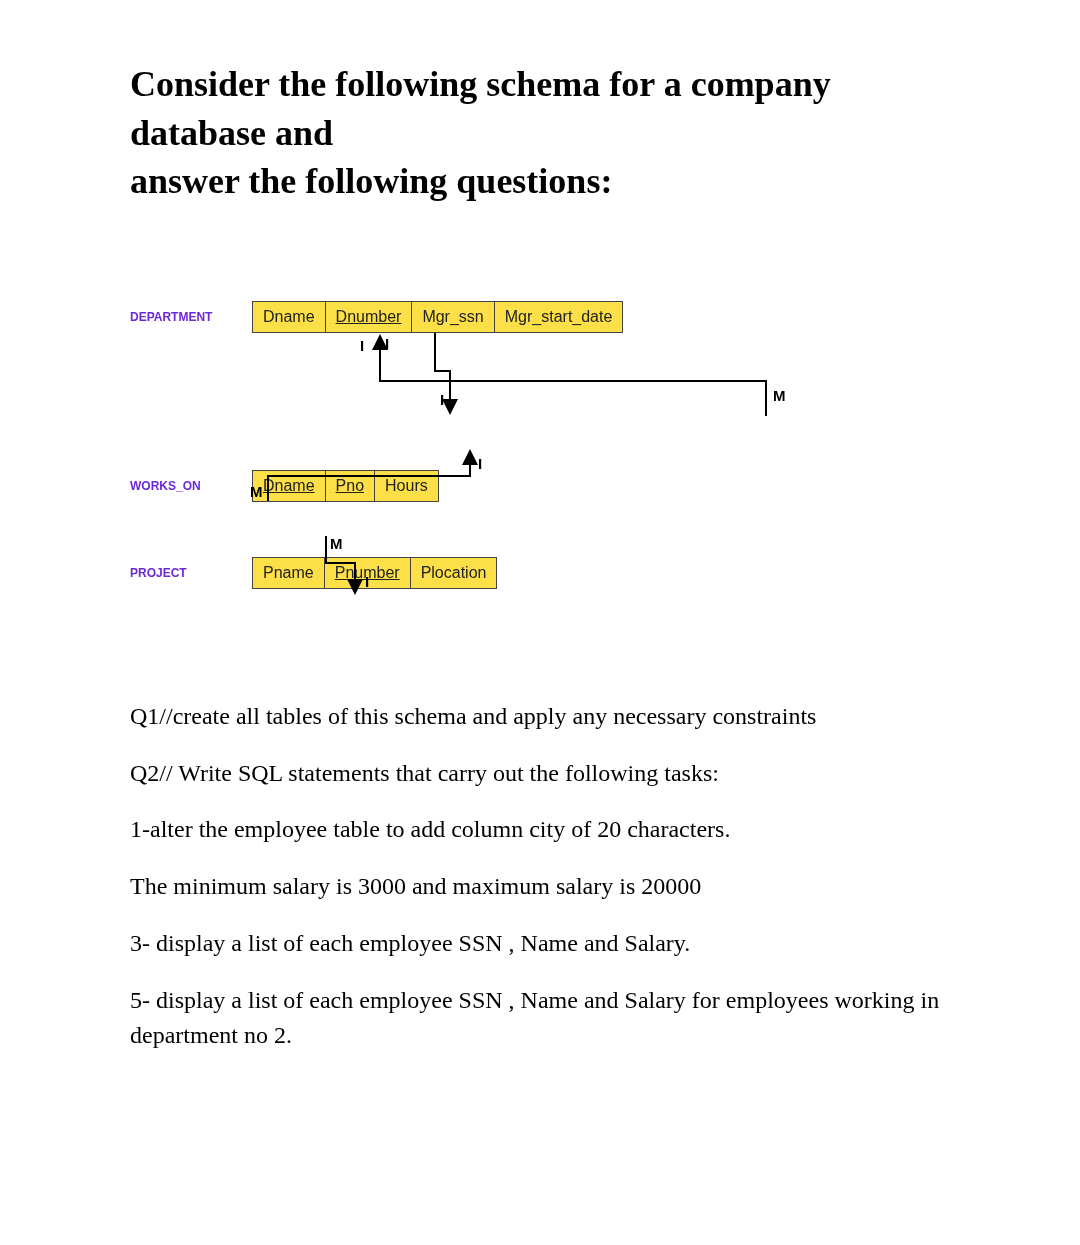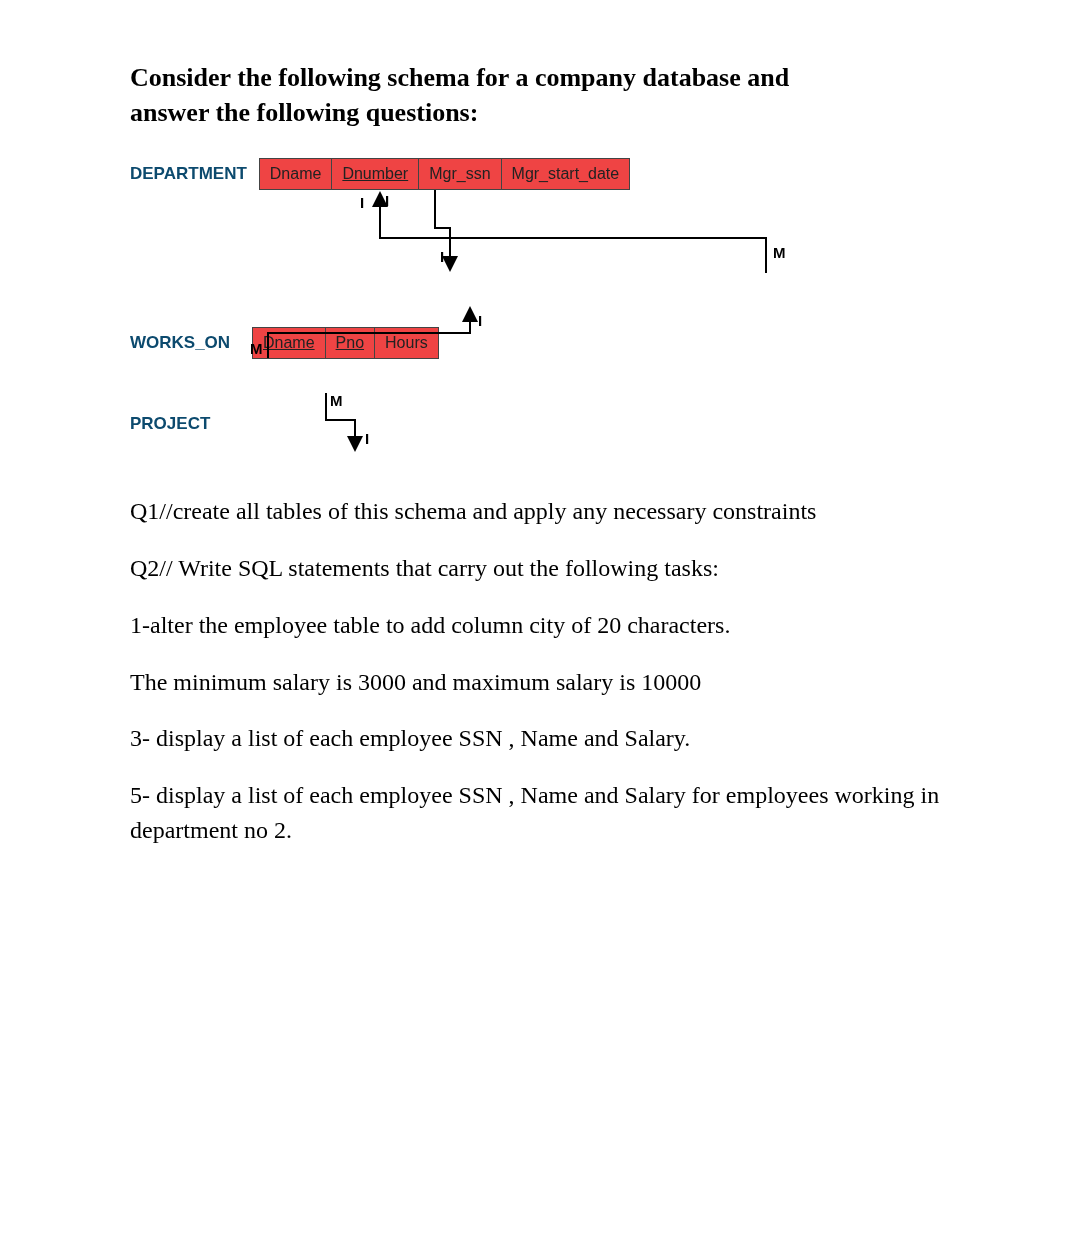--- a/index.html
+++ b/index.html
@@ -1,30 +1,30 @@
 <!DOCTYPE html>
 <html><head>
 <meta charset="utf-8">
 <style>
   html,body{margin:0;padding:0;background:#fff;font-family:"Times New Roman",Times,serif;color:#000}
   .page{width:1080px;min-height:1245px;box-sizing:border-box;padding:60px 120px 60px 130px;background:#fff}
-  .intro{font-size:26px;font-weight:700;line-height:1.35;margin-bottom:28px}
+  .intro{font-size:36px;font-weight:700;line-height:1.35;margin-bottom:95px}
   .diagram{font-family:Arial,Helvetica,sans-serif;width:680px;position:relative}
   .row{display:flex;align-items:center;margin-bottom:0}
-  .tname{font-weight:700;font-size:17px;color:#0c4a6e;min-width:110px;padding-right:12px;white-space:nowrap}
+  .tname{font-weight:700;font-size:12px;color:#6d28d9;min-width:110px;padding-right:12px;white-space:nowrap}
   .tbl{display:flex}
-  .cell{border:1.5px solid #444;border-right:none;padding:6px 10px;font-size:16px;color:#222;background:#ef4444}
+  .cell{border:1.5px solid #444;border-right:none;padding:6px 10px;font-size:16px;color:#222;background:#fde047}
   .cell:last-child{border-right:1.5px solid #444}
   .key{text-decoration:underline}
   .spacer{height:85px}
   .spacer2{height:52px}
   .spacer3{height:55px}
   svg.overlay{position:absolute;left:0;top:0;width:680px;height:380px;pointer-events:none}
   .lbl{font-family:Arial,Helvetica,sans-serif;font-weight:700;font-size:15px;fill:#000}
-  .questions{margin-top:60px}
+  .questions{margin-top:110px}
   .q{font-size:24px;line-height:1.45;margin:0 0 22px 0}
 </style>
 </head>
 <body>
 
 <div class="page">
   <div class="intro">
     <span>Consider the following schema for a company database and</span><br>
     <span>answer the following questions:</span>
   </div>
@@ -52,20 +52,25 @@
         <div class="cell key">Dname</div>
         <div class="cell key">Pno</div>
         <div class="cell">Hours</div>
       </div>
     </div>
 
     <div class="spacer3"></div>
 
     <div class="row">
       <div class="tname">PROJECT</div>
+      <div class="tbl">
+        <div class="cell">Pname</div>
+        <div class="cell key">Pnumber</div>
+        <div class="cell">Plocation</div>
+      </div>
     </div>
 
     <svg class="overlay">
       <defs>
         <marker id="ah" markerWidth="8" markerHeight="8" refX="6" refY="4" orient="auto">
           <path d="M0,0 L8,4 L0,8 Z" fill="#000"></path>
         </marker>
       </defs>
 
       <path d="M305,32 L305,70 L320,70 L320,110" stroke="#000" stroke-width="2" fill="none" marker-end="url(#ah)"></path>
@@ -83,17 +88,17 @@
       <path d="M196,235 L196,262 L225,262 L225,290" stroke="#000" stroke-width="2" fill="none" marker-end="url(#ah)"></path>
       <text x="200" y="248" class="lbl">M</text>
       <text x="235" y="286" class="lbl">I</text>
     </svg>
   </div>
 
   <div class="questions">
     <p class="q">Q1//create all tables of this schema and apply any necessary constraints</p>
     <p class="q">Q2// Write SQL statements that carry out the following tasks:</p>
     <p class="q">1-alter the employee table to add column city of 20 characters.</p>
-    <p class="q">The minimum salary is 3000 and maximum salary is 10000</p>
+    <p class="q">The minimum salary is 3000 and maximum salary is 20000</p>
     <p class="q">3- display a list of each employee SSN , Name and Salary.</p>
     <p class="q">5- display a list of each employee SSN , Name and Salary for employees working in department no 2.</p>
   </div>
 </div>
 
 </body></html>

